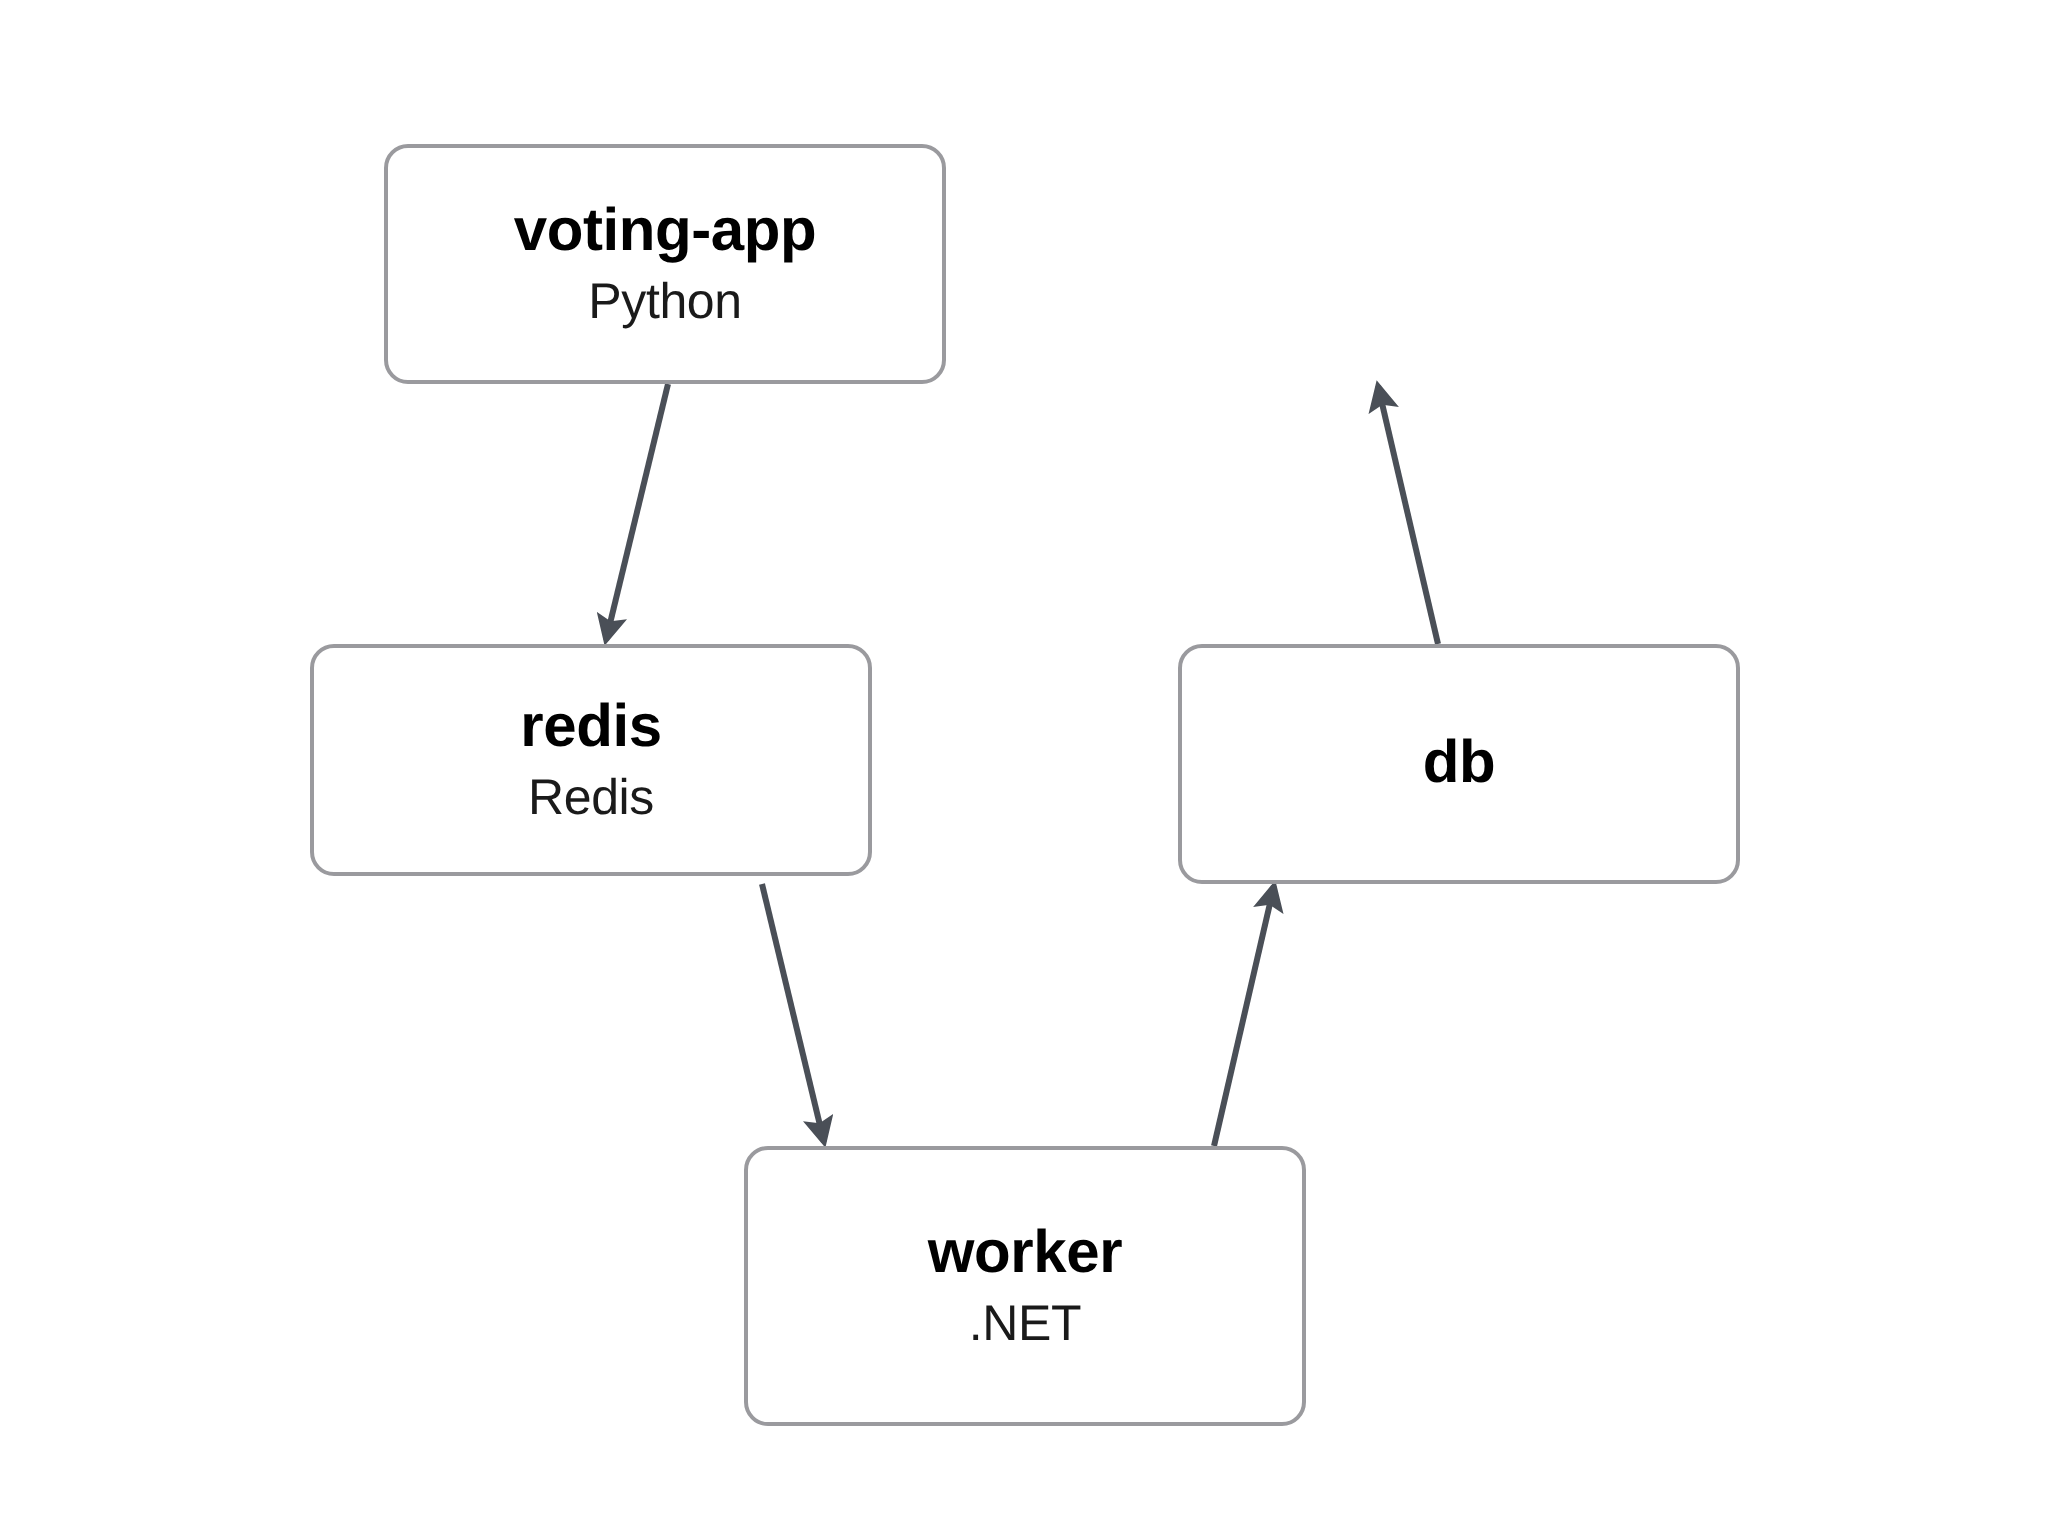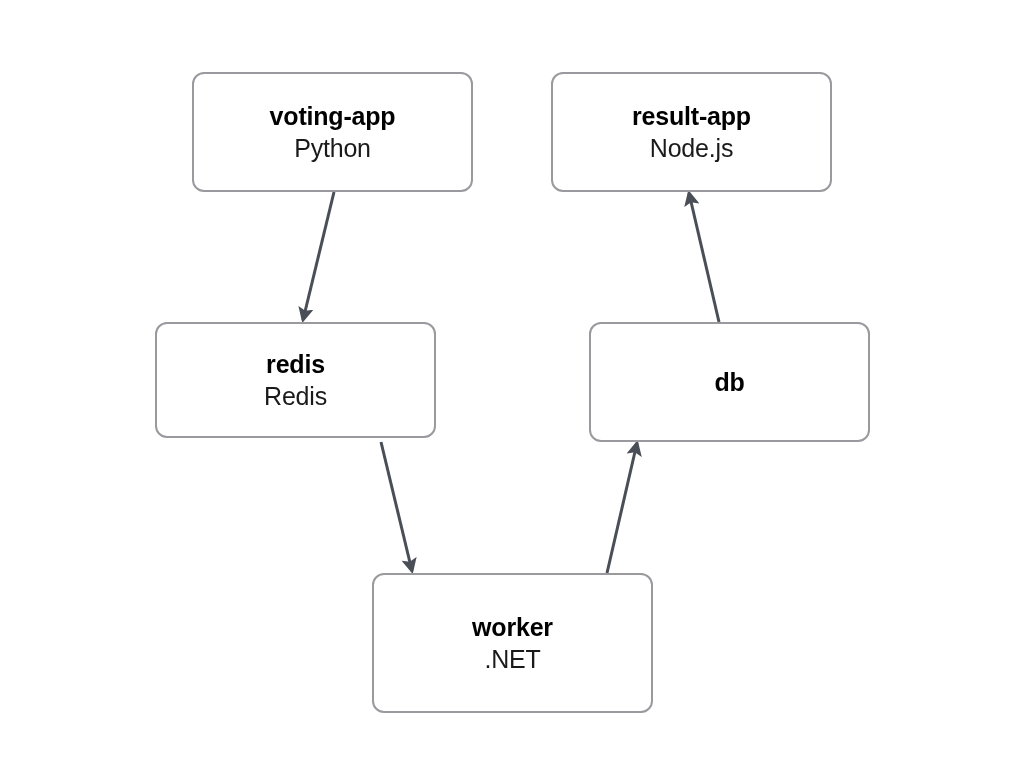--- a/index.html
+++ b/index.html
@@ -33,21 +33,21 @@
     background: #ffffff;
     border: 2px solid #9a9a9e;
     border-radius: 12px;
     display: flex;
     flex-direction: column;
     align-items: center;
     justify-content: center;
     z-index: 2;
   }
   .node-title {
-    font-size: 25px;
+    font-size: 30px;
     font-weight: bold;
     color: #000000;
     line-height: 1.28;
     letter-spacing: -0.2px;
     white-space: nowrap;
   }
   .node-subtitle {
     font-size: 25px;
     font-weight: normal;
     color: #1a1a1a;
@@ -74,24 +74,20 @@
         <line x1="607" y1="573" x2="637" y2="443" stroke="#4a4f57" stroke-width="3" stroke-linecap="butt" marker-end="url(#arrowhead)"></line>
         <line x1="719" y1="322" x2="689" y2="193" stroke="#4a4f57" stroke-width="3" stroke-linecap="butt" marker-end="url(#arrowhead)"></line>
       </g>
   </svg>
 
   <div class="node" style="left:192px; top:72px; width:281px; height:120px;">
     <div class="node-title">voting-app</div>
     <div class="node-subtitle">Python</div>
   </div>
 
-  <div class="node" style="left:551px; top:72px; width:281px; height:120px;">
-    <div class="node-title">result-app</div>
-    <div class="node-subtitle">Node.js</div>
-  </div>
 
   <div class="node" style="left:155px; top:322px; width:281px; height:116px;">
     <div class="node-title">redis</div>
     <div class="node-subtitle">Redis</div>
   </div>
 
   <div class="node" style="left:589px; top:322px; width:281px; height:120px;">
     <div class="node-title">db</div>
   </div>
 

